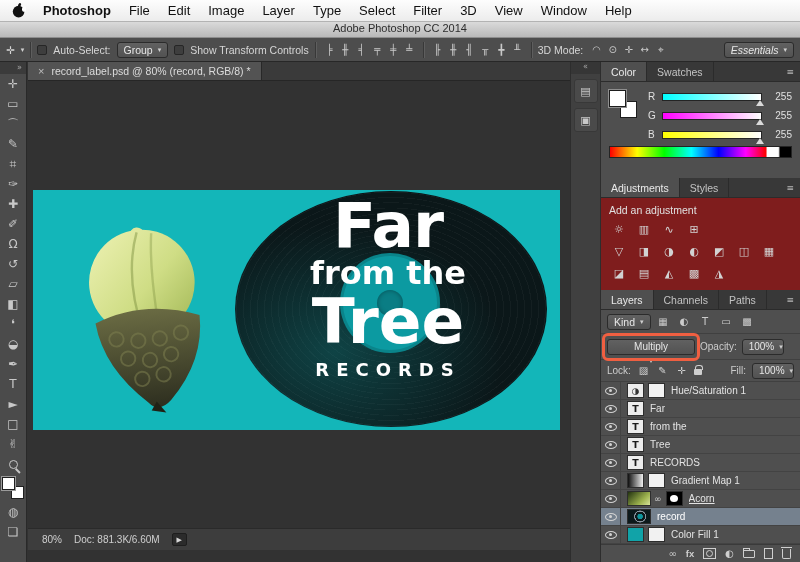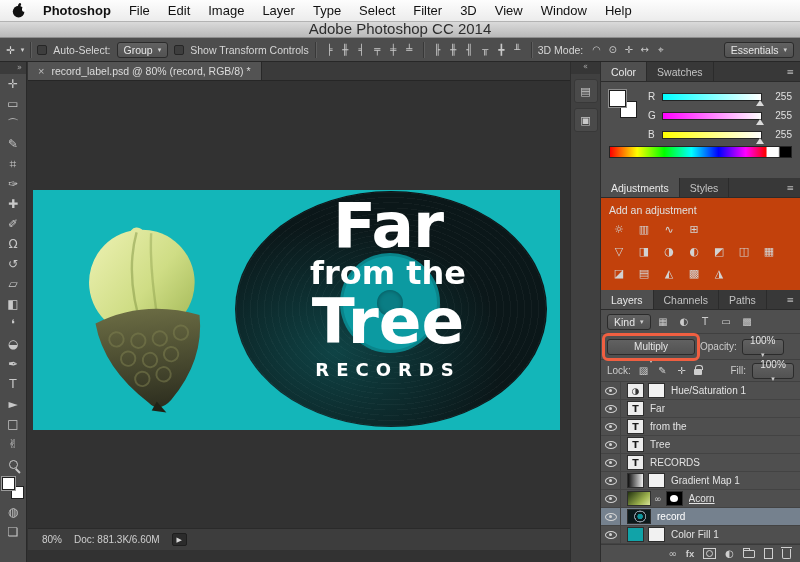--- a/index.html
+++ b/index.html
@@ -10,34 +10,34 @@
 
   
   .menubar{position:absolute;left:0;top:0;right:0;height:22px;background:linear-gradient(#fdfdfd,#ececec);
     border-bottom:1px solid #b3b3b3;display:flex;align-items:center;padding:0 8px;font-size:13px;color:#111;}
   .apple{width:14px;height:15px;margin:0 8px 0 4px;}
   .menu-item{padding:0 9px;height:22px;display:flex;align-items:center;}
   .menu-item.app{font-weight:bold;}
 
   
   .titlebar{position:absolute;left:0;top:22px;right:0;height:16px;background:linear-gradient(#dadada,#b9b9b9);
-    border-bottom:1px solid #8d8d8d;display:flex;align-items:flex-end;justify-content:center;
-    font-size:15px;color:#2d2d2d;}
+    border-bottom:1px solid #8d8d8d;display:flex;align-items:flex-start;justify-content:center;
+    font-size:11px;color:#2d2d2d;}
 
   
   .optionsbar{position:absolute;left:0;top:38px;right:0;height:24px;background:#4d4d4d;border-bottom:1px solid #272727;
     display:flex;align-items:center;gap:6px;padding:0 6px;font-size:10.5px;color:#d6d6d6;}
   .vsep{width:1px;height:16px;background:#383838;box-shadow:1px 0 0 #5e5e5e;}
   .cb{width:10px;height:10px;background:#3e3e3e;border:1px solid #262626;border-radius:2px;flex:0 0 auto;}
   .field{display:inline-flex;align-items:center;gap:5px;background:linear-gradient(#616161,#525252);
     border:1px solid #2b2b2b;border-radius:3px;padding:1px 6px;color:#e6e6e6;height:16px;white-space:nowrap;}
   .arrow{font-size:7px;color:#cfcfcf;}
   .ig{display:flex;gap:1px;}
   .ig span{width:15px;text-align:center;color:#c9c9c9;font-size:10px;}
-  .right{margin-left:auto;}
+  .right{margin-left:auto;font-style:italic;}
 
   
   .tools{position:absolute;left:0;top:62px;width:27px;bottom:0;background:#4b4b4b;border-right:1px solid #292929;
     display:flex;flex-direction:column;align-items:center;}
   .tools-header{width:100%;height:12px;background:#3b3b3b;color:#a9a9a9;font-size:8px;text-align:right;padding:1px 4px 0 0;}
   .tool{width:27px;height:20px;display:flex;align-items:center;justify-content:center;color:#c8c8c8;font-size:12px;}
   .tswatches{position:relative;width:22px;height:22px;margin:3px 0;}
   .tsw{position:absolute;width:13px;height:13px;background:#fff;border:1px solid #1f1f1f;}
   .tsw.fg{left:0;top:0;box-shadow:0 0 0 1px #9a9a9a;z-index:2;}
   .tsw.bgc{right:0;bottom:0;}
@@ -97,33 +97,33 @@
   .schan{width:8px;}
   .strack{flex:1;height:8px;border:1px solid #242424;position:relative;}
   .strack.r{background:linear-gradient(90deg,#00ffff,#ffffff);}
   .strack.g{background:linear-gradient(90deg,#ff00ff,#ffffff);}
   .strack.b{background:linear-gradient(90deg,#ffff00,#ffffff);}
   .sknob{position:absolute;right:-3px;bottom:-6px;width:0;height:0;border-left:4px solid transparent;border-right:4px solid transparent;border-bottom:6px solid #dadada;}
   .sval{width:24px;text-align:right;}
   .ramp{margin:3px 8px 0;height:12px;border:1px solid #242424;
     background:linear-gradient(90deg,#f00 0,#ff0 15%,#0f0 30%,#0ff 45%,#00f 60%,#f0f 75%,#f00 86%,#fff 87%,#fff 93%,#000 94%,#000 100%);}
 
-  .p-adjust{height:112px;background:#c2410c;flex:0 0 auto;}
+  .p-adjust{height:112px;background:#7f1d1d;flex:0 0 auto;}
   .adjhead{font-size:10.5px;color:#e0e0e0;padding:6px 8px 3px;}
   .adjrow{display:flex;gap:1px;padding:0 6px 2px;}
   .adjicon{width:24px;height:20px;display:flex;align-items:center;justify-content:center;color:#d2d2d2;font-size:11px;}
 
   .p-layers{flex:1;background:#4f4f4f;display:flex;flex-direction:column;min-height:0;}
   .lfilter{height:24px;display:flex;align-items:center;gap:4px;padding:6px 6px;border-bottom:1px solid #404040;flex:0 0 auto;}
   .fic{width:17px;text-align:center;color:#cccccc;font-size:10px;}
   .lblend{height:26px;display:flex;align-items:center;gap:5px;padding:0 6px;border-bottom:1px solid #404040;font-size:10px;color:#cccccc;flex:0 0 auto;}
   .blendwrap{position:relative;}
   .blendsel{width:88px;justify-content:space-between;flex-direction:column;}
   .annotation{position:absolute;left:-5px;top:-6px;right:-5px;bottom:-6px;border:3px solid #ef5f41;border-radius:6px;pointer-events:none;}
-  .valfield{width:42px;justify-content:center;flex-direction:column;}
+  .valfield{width:42px;justify-content:space-between;}
   .llock{height:22px;display:flex;align-items:center;gap:6px;padding:0 6px;border-bottom:1px solid #404040;font-size:10px;color:#cccccc;flex:0 0 auto;}
   .lockic{color:#cfcfcf;font-size:10px;width:13px;text-align:center;}
   .i-lock{position:relative;width:8px;height:6px;background:#cfcfcf;border-radius:1px;margin-top:3px;}
   .i-lock::before{content:"";position:absolute;left:1px;top:-4px;width:6px;height:4px;border:1.2px solid #cfcfcf;border-bottom:none;border-radius:3px 3px 0 0;}
 
   .lrows{flex:1;min-height:0;}
   .lrow{height:18px;display:flex;align-items:center;border-bottom:1px solid #434343;background:#4f4f4f;}
   .lrow.sel{background:#75818e;}
   .eyecell{width:20px;align-self:stretch;border-right:1px solid #434343;display:flex;align-items:center;justify-content:center;flex:0 0 auto;}
   .eye{position:relative;width:12px;height:8px;border:1px solid #d2d2d2;border-radius:50%;}

